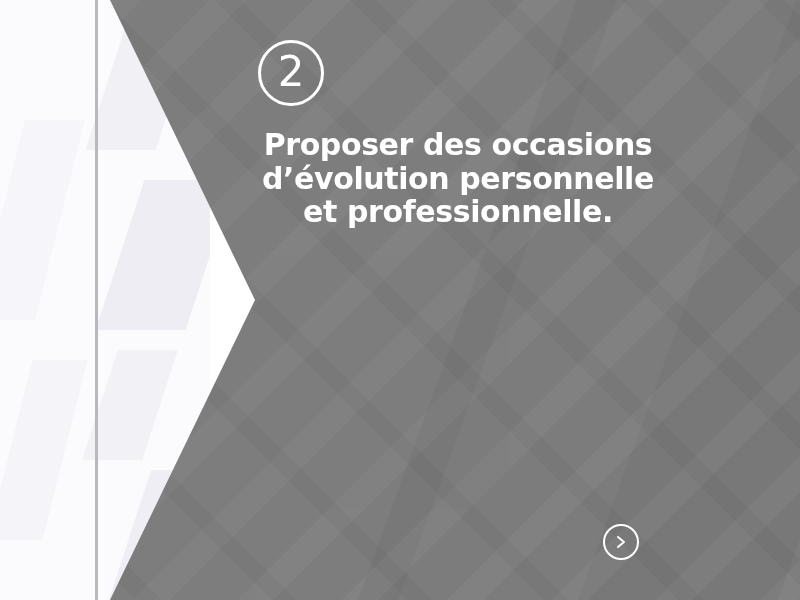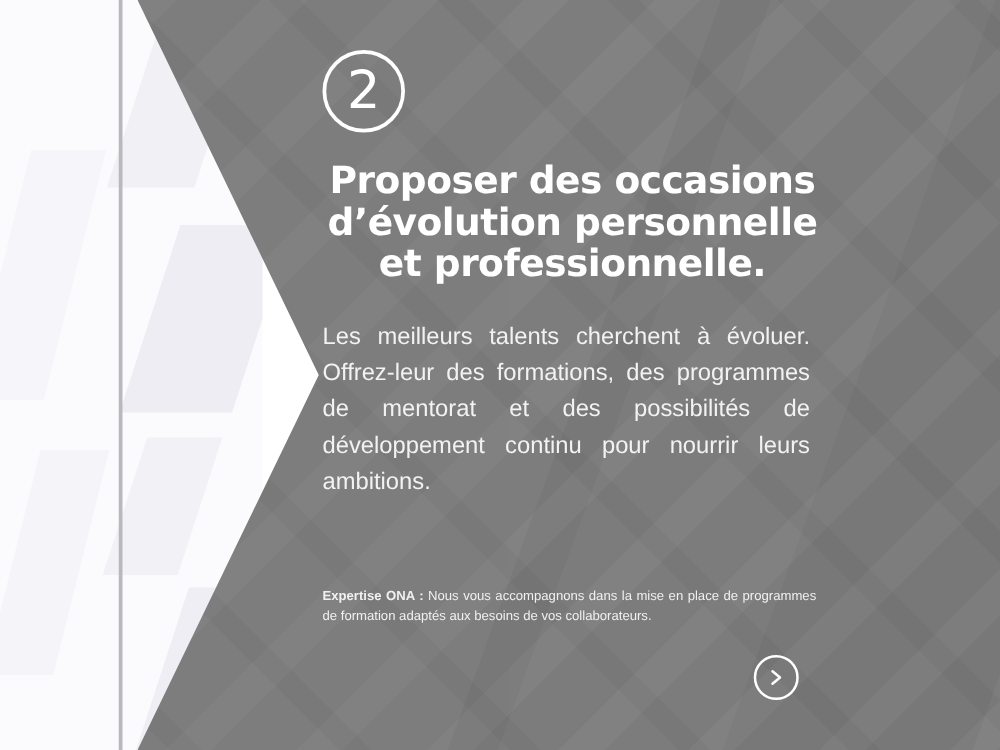--- a/index.html
+++ b/index.html
@@ -209,25 +209,21 @@
   </div>
 
   <div class="content">
 
     <div class="badge">
       <span>2</span>
     </div>
 
     <div class="headline">Proposer des occasions d’évolution personnelle et professionnelle.</div>
 
-    <div class="body-text">Les meilleurs talents cherchent à évoluer. Offrez-leur des formations, des programmes de mentorat et des possibilités de développement continu pour nourrir leurs ambitions.</div>
-
-    <div class="note">
-      <b>Expertise ONA :</b><span> Nous vous accompagnons dans la mise en place de programmes de formation adaptés aux besoins de vos collaborateurs.</span>
-    </div>
+
 
     <div class="next-button">
       <svg width="12" height="14" viewBox="0 0 12 14">
         <polyline points="3,2 9,7 3,12" fill="none" stroke="#ffffff" stroke-width="2" stroke-linecap="round" stroke-linejoin="round"></polyline>
       </svg>
     </div>
 
   </div>
 </div>
 

